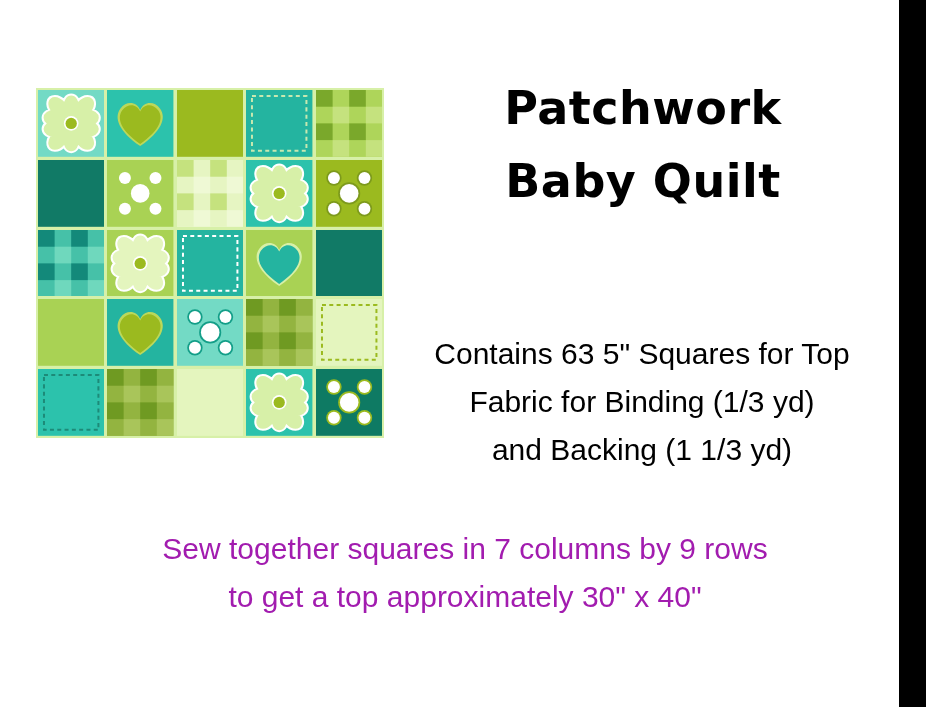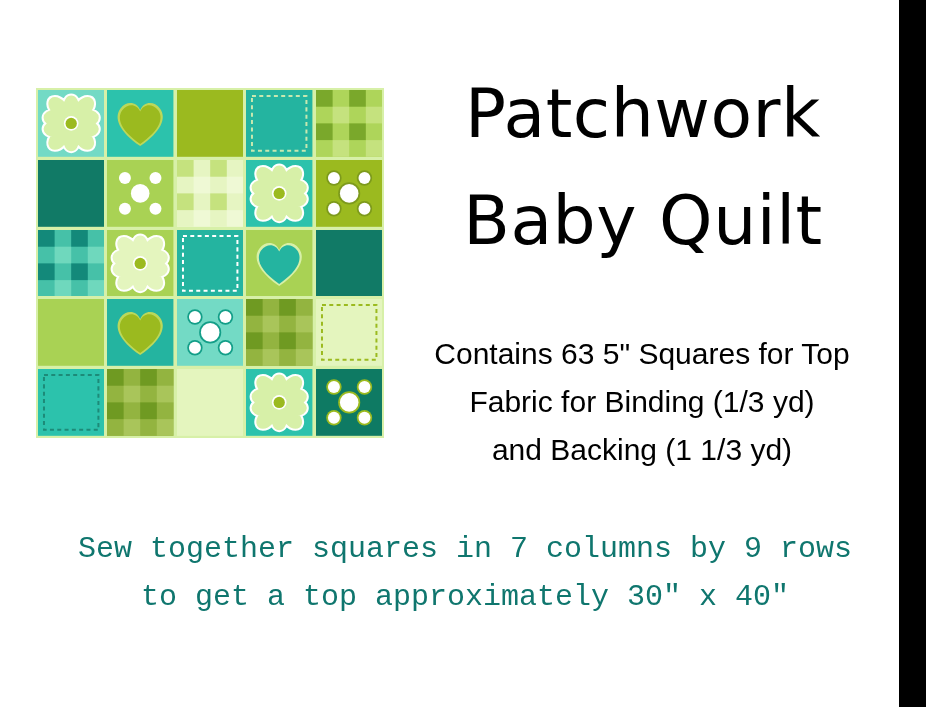--- a/index.html
+++ b/index.html
@@ -49,26 +49,26 @@
   .qsq {
     position: relative;
     overflow: hidden;
   }
   .qsq svg { display: block; width: 100%; height: 100%; }
 
   
   #title {
     position: absolute;
     left: 398px;
-    top: 60px;
+    top: 72px;
     width: 490px;
     color: #000000;
     font-family: "DejaVu Sans", sans-serif;
-    font-size: 68px;
-    font-weight: 400;
+    font-size: 46px;
+    font-weight: 700;
     line-height: 1.58;
     letter-spacing: 0.5px;
     text-align: center;
     white-space: pre-line;
   }
 
   #contains-block {
     position: absolute;
     left: 392px;
     top: 330px;
@@ -79,22 +79,22 @@
     line-height: 48px;
     text-align: center;
     white-space: pre-line;
   }
 
   #sew-block {
     position: absolute;
     left: 60px;
     top: 525px;
     width: 810px;
-    color: #0f766e;
-    font-family: Liberation Mono, monospace;
+    color: #a21caf;
+    font-family: Liberation Sans, sans-serif;
     font-size: 30px;
     line-height: 48px;
     text-align: center;
     white-space: pre-line;
   }
 </style>
 </head>
 <body>
 
 <div id="quilt">

